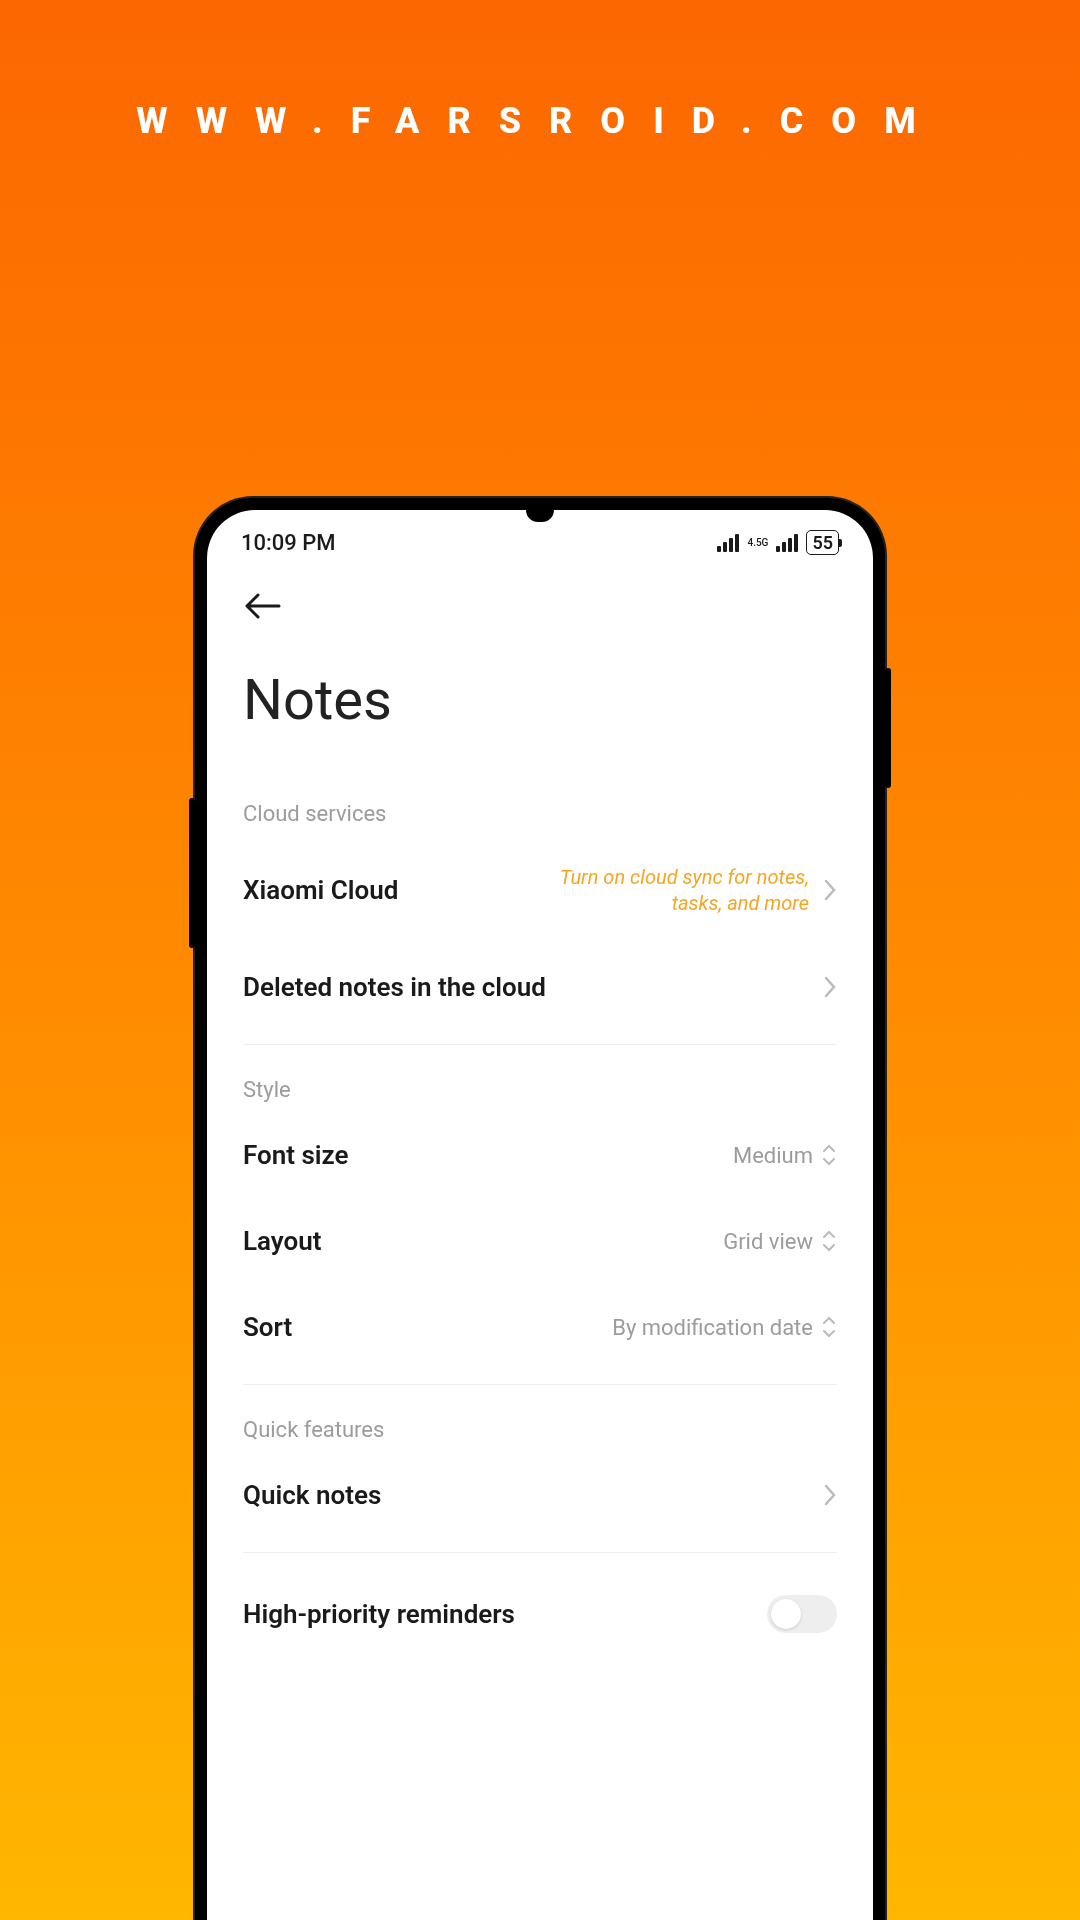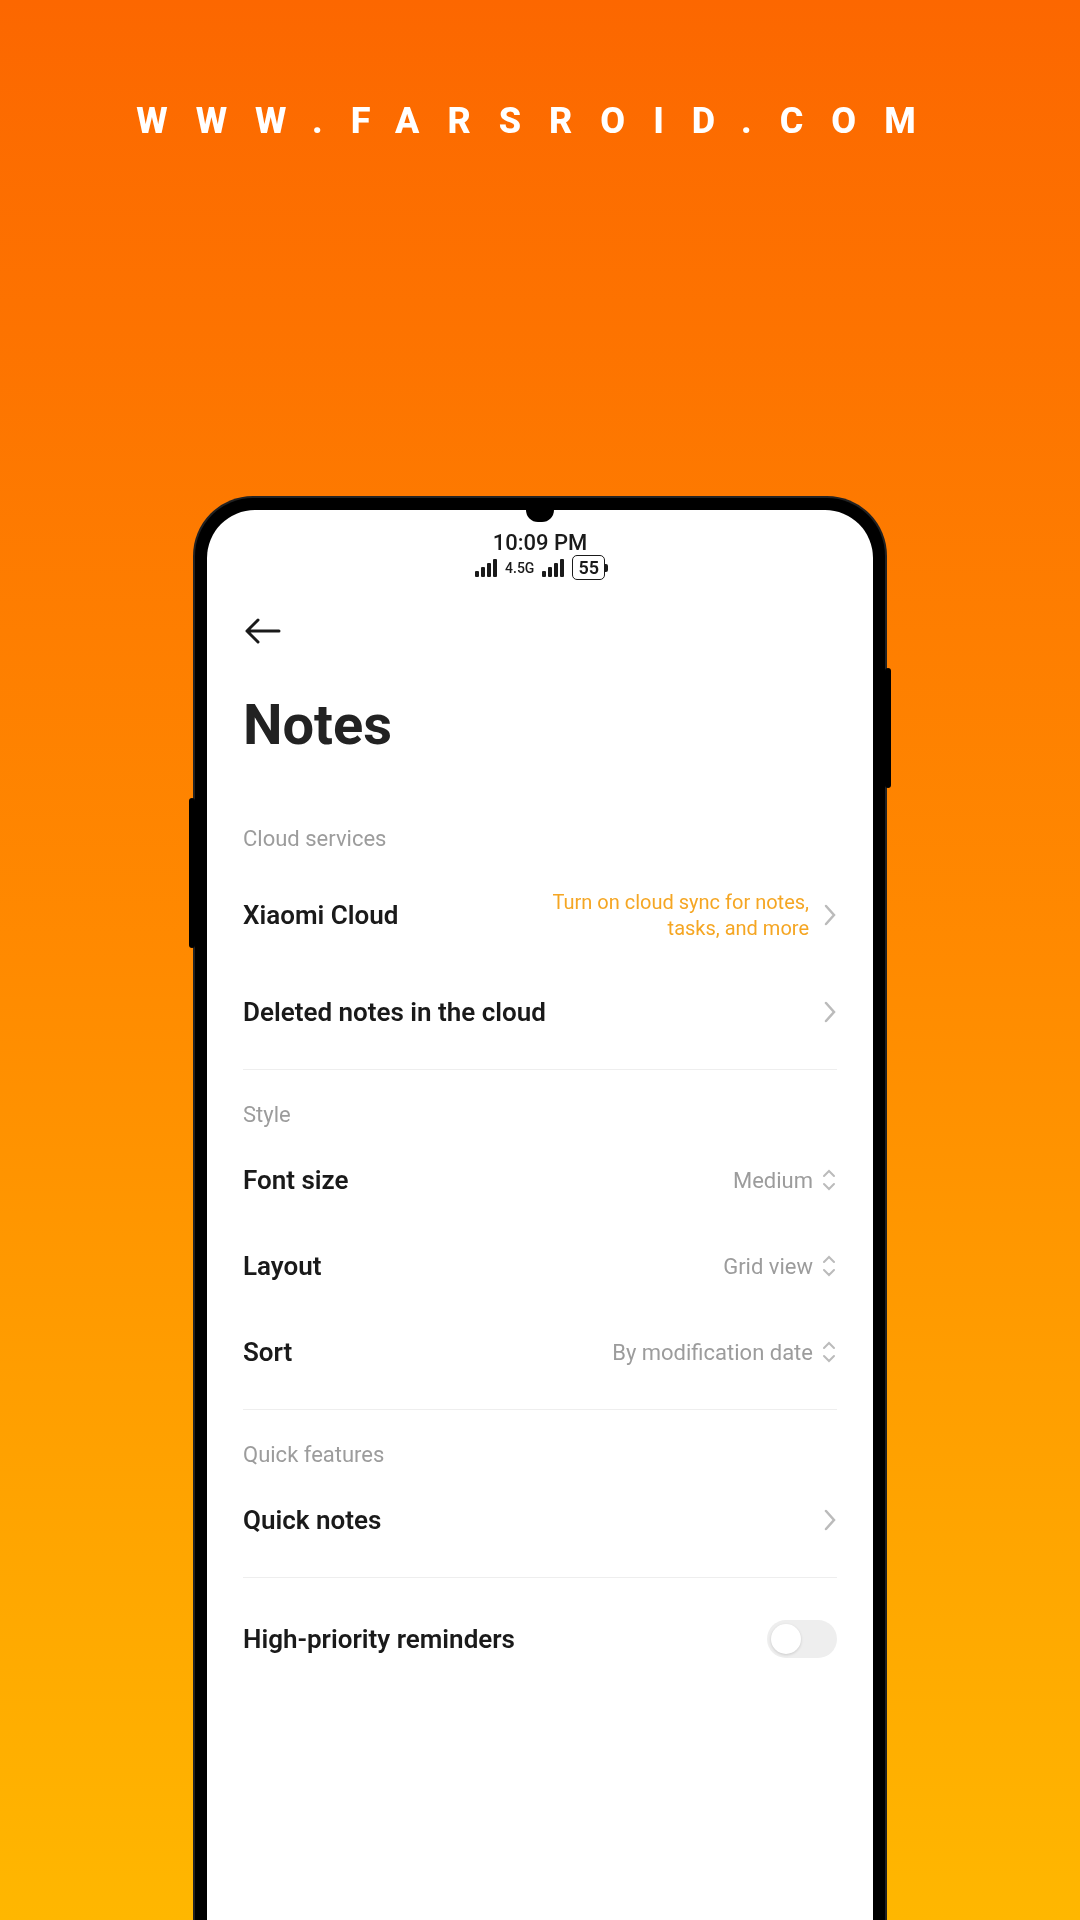--- a/index.html
+++ b/index.html
@@ -58,51 +58,50 @@
   .notch {
     position: absolute;
     top: 0; left: 50%;
     transform: translateX(-50%);
     width: 28px; height: 12px;
     background: #000;
     border-radius: 0 0 14px 14px;
   }
   .status-bar {
     display: flex;
-    justify-content: center;
+    justify-content: space-between;
     align-items: center;
     padding: 20px 34px 8px;
     font-size: 22px;
     font-weight: 500;
     color: #1a1a1a;
-    flex-direction: column;
   }
   .status-right { display: flex; align-items: center; gap: 8px; }
   .signal { display: inline-flex; align-items: flex-end; gap: 2px; }
   .signal span { width: 4px; background: #1a1a1a; border-radius: 1px; }
   .signal span:nth-child(1){height:6px}
   .signal span:nth-child(2){height:10px}
   .signal span:nth-child(3){height:14px}
   .signal span:nth-child(4){height:18px}
-  .net-label { font-size: 14px; line-height: 1; color:#1a1a1a; }
+  .net-label { font-size: 10px; line-height: 1; color:#1a1a1a; }
   .battery {
     display: inline-flex; align-items: center;
     border: 1.5px solid #1a1a1a; border-radius: 5px;
     padding: 1px 5px; font-size: 18px; font-weight:600;
     position: relative;
   }
   .battery::after {
     content:""; position:absolute; right:-4px; top:50%;
     transform:translateY(-50%);
     width:3px; height:8px; background:#1a1a1a; border-radius:0 2px 2px 0;
   }
   .content { flex: 1; padding: 0 36px; overflow: hidden; }
   .back-row { padding: 28px 0 12px; }
   .back-arrow { width: 40px; height: 30px; }
-  .page-title { font-size: 56px; font-weight: 700; color: #222; padding: 30px 0 50px; }
+  .page-title { font-size: 56px; font-weight: 400; color: #222; padding: 30px 0 50px; }
   .section-header { font-size: 22px; color: #9c9c9c; padding: 18px 0 10px; }
   .row {
     display: flex; align-items: center; justify-content: space-between;
     padding: 28px 0;
     gap: 4px;
   }
   .row-title { font-size: 26px; font-weight: 600; color: #1a1a1a; }
   .row-sub { font-size: 20px; color: #888; margin-top: 4px; max-width: 440px; }
   .row-value { font-size: 22px; color: #9c9c9c; display:flex; align-items:center; gap:8px; }
   .row-accent { font-size: 20px; color: #F5A623; text-align: right; line-height: 1.3; max-width: 280px; }
@@ -115,21 +114,21 @@
   }
   .toggle::after {
     content:""; position:absolute; left:4px; top:4px;
     width:30px; height:30px; background:#fff; border-radius:50%;
     box-shadow: 0 1px 3px rgba(0,0,0,0.15);
   }
   .nav-bar {
     display:flex; justify-content:space-around; align-items:center;
     padding: 24px 60px 34px;
   }
-  .right-side { display:flex; align-items:center; gap:14px; }
+  .right-side { display:flex; align-items:center; gap:14px;font-style:italic; }
 </style>
 </head>
 <body>
 
 <div class="watermark">WWW.FARSROID.COM</div>
 
 <div class="phone">
   <div class="screen">
     <div class="notch"></div>
 

